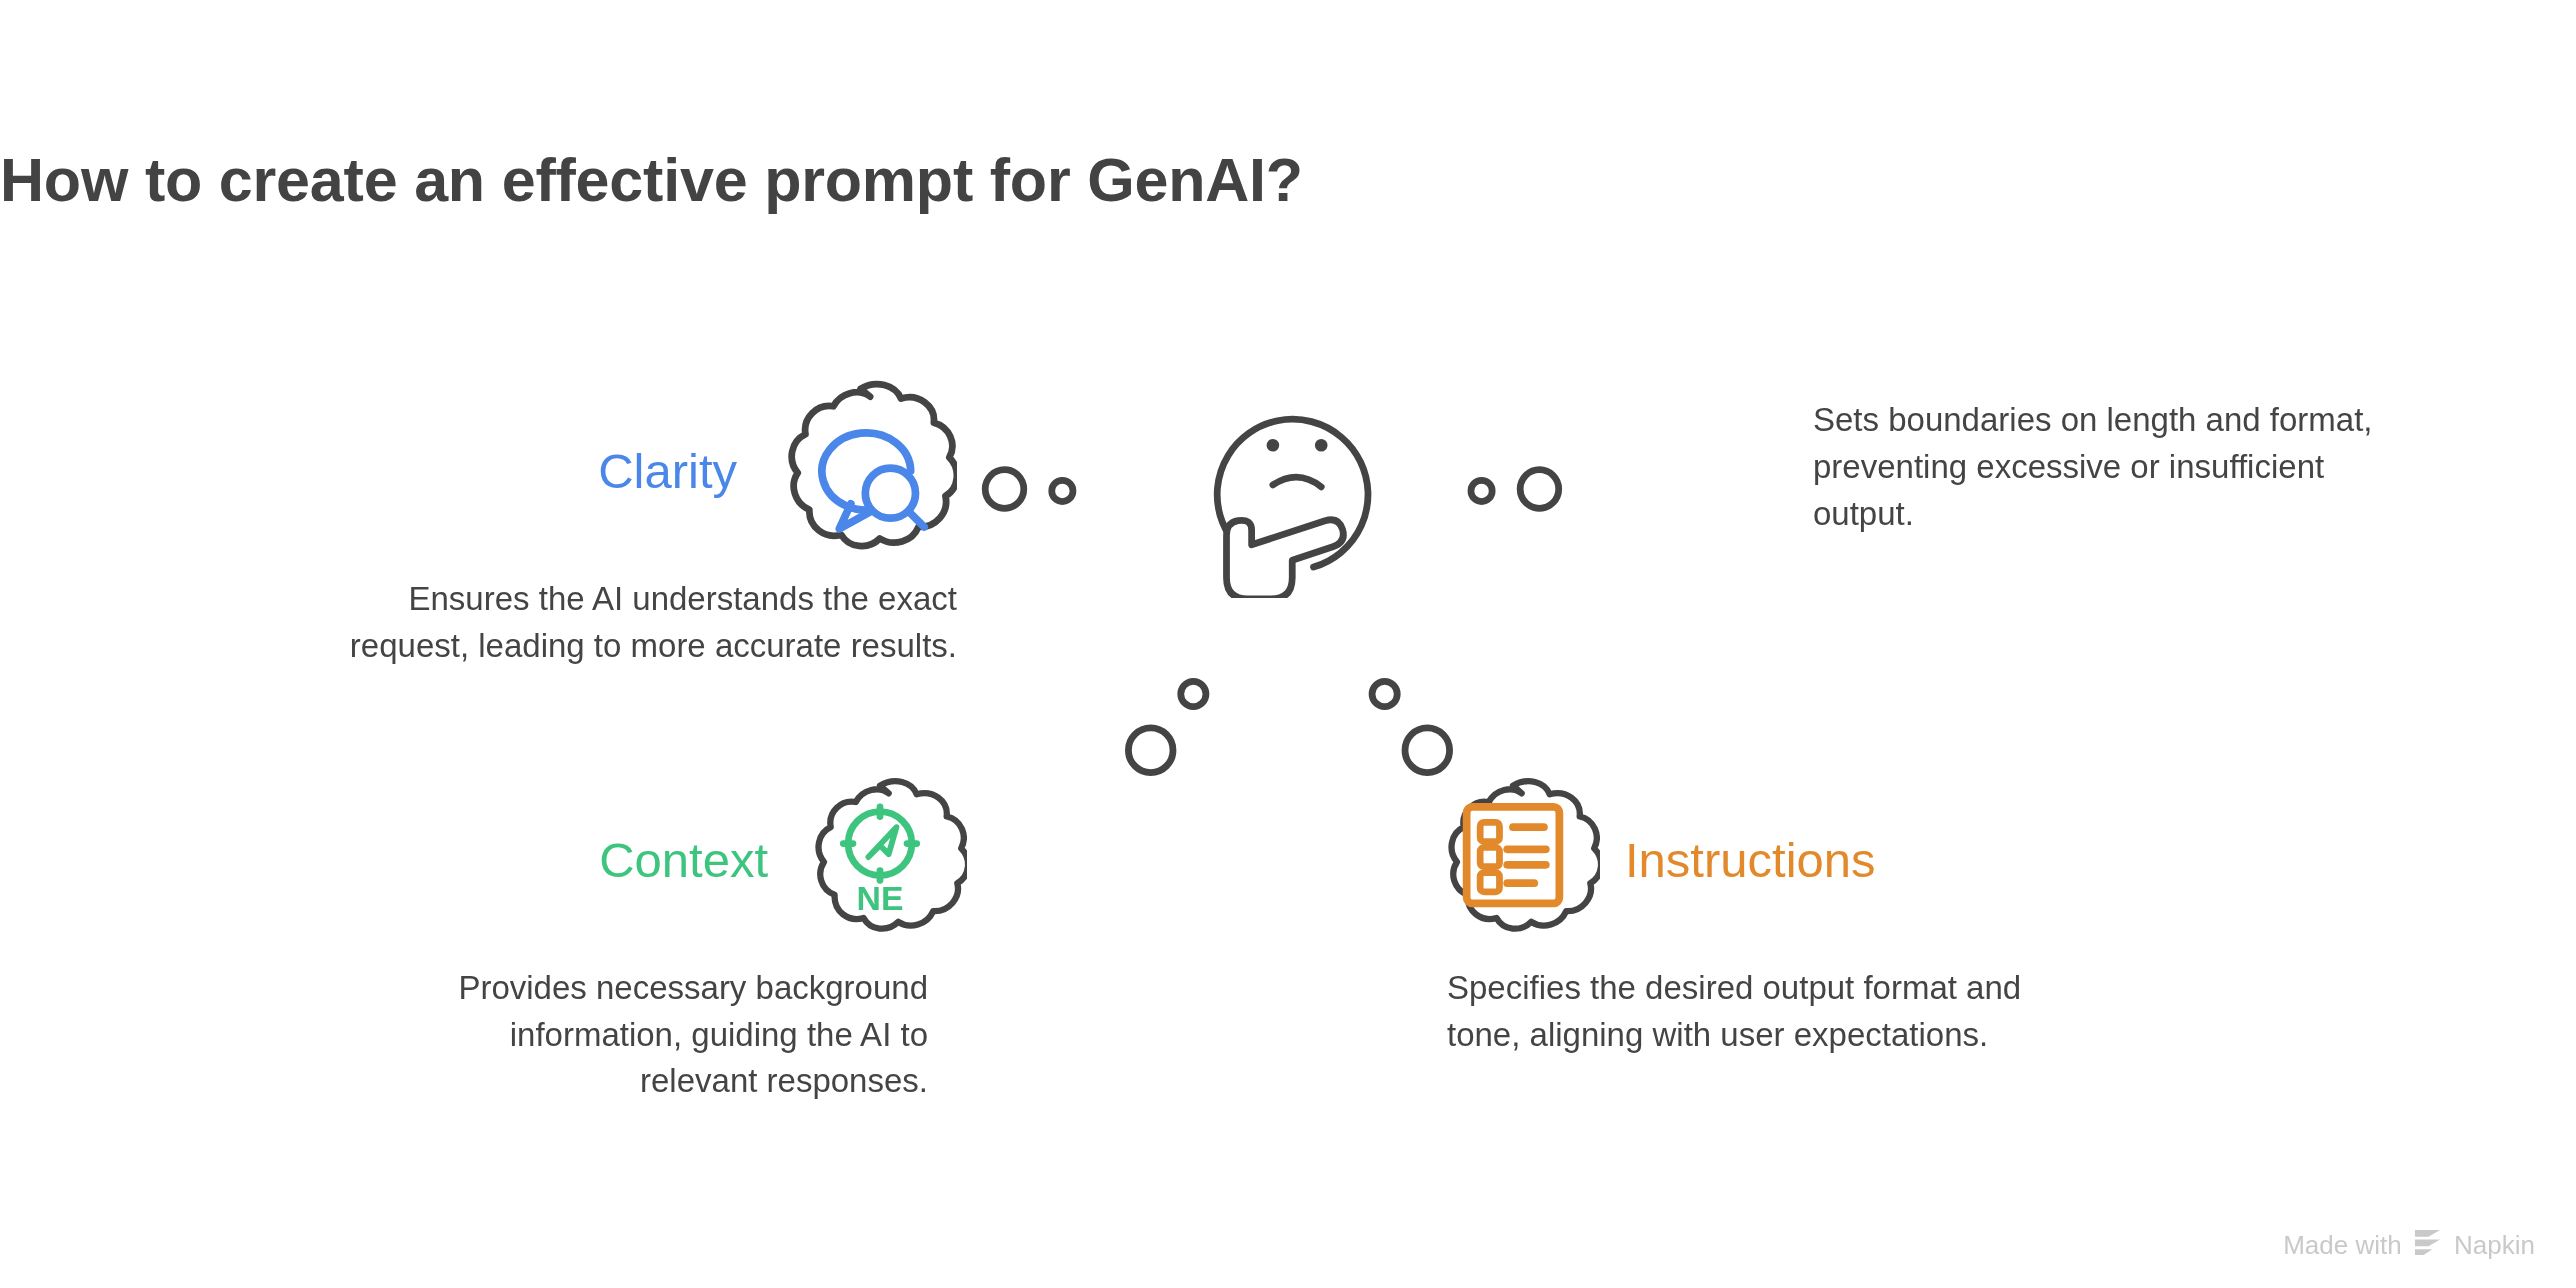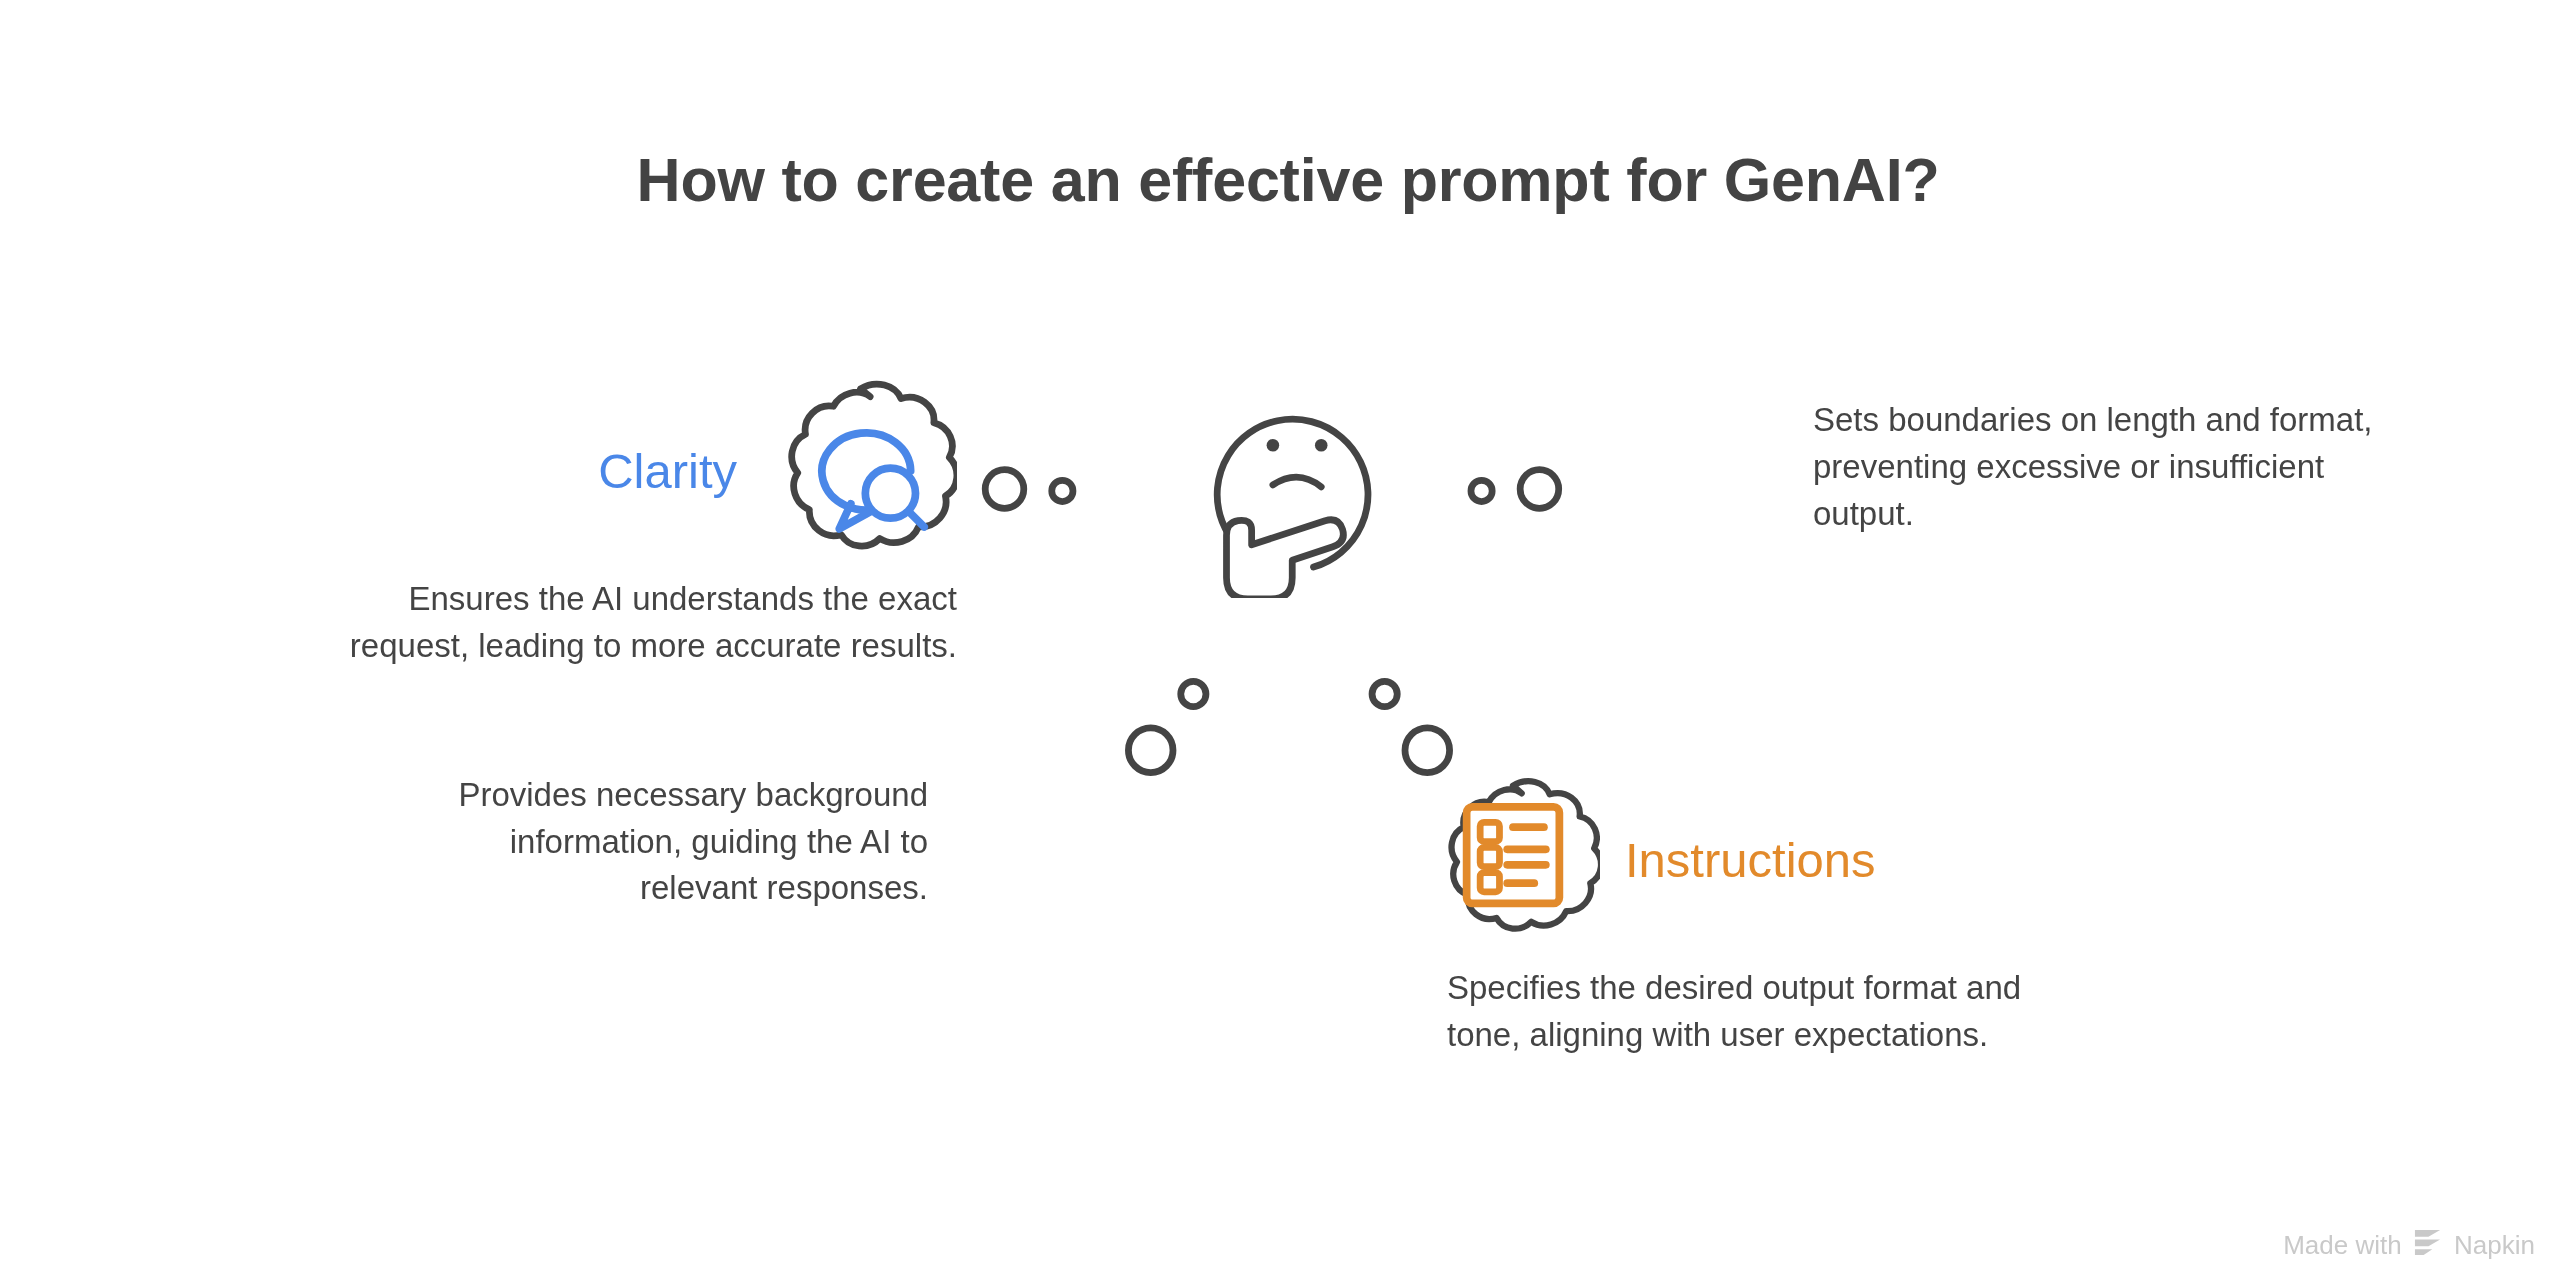--- a/index.html
+++ b/index.html
@@ -20,21 +20,20 @@
     position: absolute;
     inset: 0;
   }
 
   
   .page-title {
     position: absolute;
     left: 0;
     right: 0;
     top: 147px;
-    text-align: center;
     font-size: 61px;
     font-weight: bold;
     color: #434343;
     letter-spacing: -0.2px;
     line-height: 1.1;
   }
 
   
   .node {
     position: absolute;
@@ -206,20 +205,50 @@
       </span>
     </div>
     <div class="node-desc">Ensures the AI understands the exact request, leading to more accurate results.</div>
   </div>
 
   <div class="node" id="node-constraints">
     <div class="node-desc">Sets boundaries on length and format, preventing excessive or insufficient output.</div>
   </div>
 
   <div class="node" id="node-context">
+    <div class="node-head">
+      <span class="node-label c-green">Context</span>
+      <span>
+        <svg width="174" height="170" viewBox="0 0 180 176" fill="none">
+          <path d="M90 12
+                   c 15 -9 33 -4 38 9
+                   c 17 -5 33 7 31 23
+                   c 15 3 22 20 15 33
+                   c 11 11 9 29 -4 36
+                   c 4 15 -9 30 -25 29
+                   c -6 14 -24 19 -36 11
+                   c -11 11 -29 9 -36 -4
+                   c -16 5 -31 -7 -30 -24
+                   c -14 -5 -19 -22 -11 -34
+                   c -10 -12 -6 -30 7 -36
+                   c -3 -16 11 -29 26 -26
+                   c 7 -13 24 -17 34 -9 z" stroke="#444444" stroke-width="6.5" stroke-linejoin="round" fill="#ffffff"></path>
+
+          <circle cx="90" cy="72" r="33" stroke="#3dc47e" stroke-width="7" fill="#ffffff"></circle>
+
+          <line x1="90" y1="34" x2="90" y2="44" stroke="#3dc47e" stroke-width="7" stroke-linecap="round"></line>
+          <line x1="90" y1="100" x2="90" y2="110" stroke="#3dc47e" stroke-width="7" stroke-linecap="round"></line>
+          <line x1="52" y1="72" x2="62" y2="72" stroke="#3dc47e" stroke-width="7" stroke-linecap="round"></line>
+          <line x1="118" y1="72" x2="128" y2="72" stroke="#3dc47e" stroke-width="7" stroke-linecap="round"></line>
+
+          <path d="M 107 55 L 78 86 L 90 74 L 99 83 Z" stroke="#3dc47e" stroke-width="6" stroke-linejoin="round" fill="#ffffff"></path>
+          <text x="90" y="141" text-anchor="middle" font-family="Liberation Sans, sans-serif" font-size="35" font-weight="bold" fill="#3dc47e">NE</text>
+        </svg>
+      </span>
+    </div>
     <div class="node-desc">Provides necessary background information, guiding the AI to relevant responses.</div>
   </div>
 
   <div class="node" id="node-instructions">
     <div class="node-head">
       <span>
         <svg width="174" height="170" viewBox="0 0 180 176" fill="none">
           <path d="M90 12
                    c 15 -9 33 -4 38 9
                    c 17 -5 33 7 31 23

